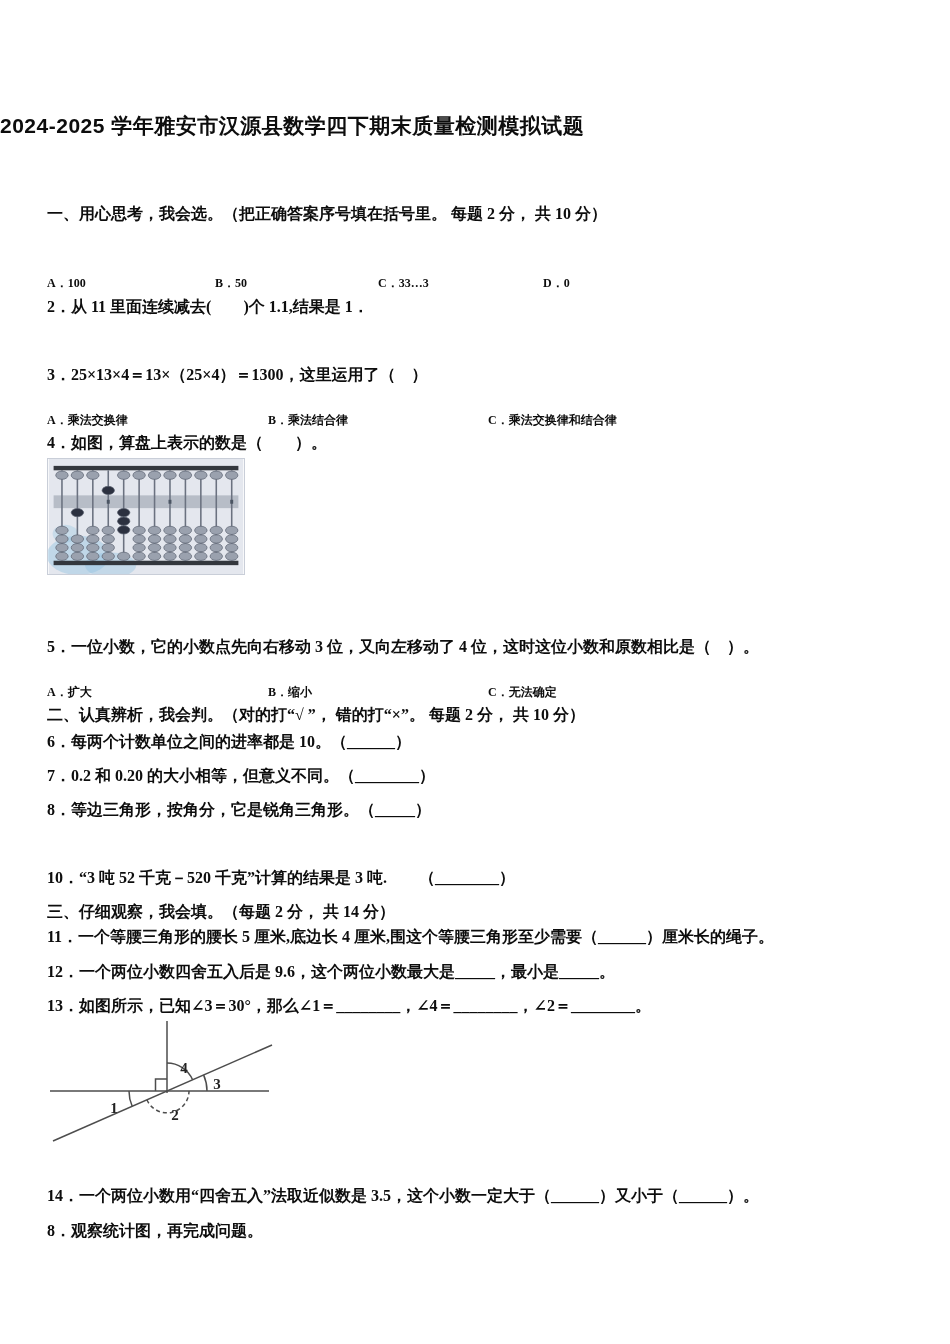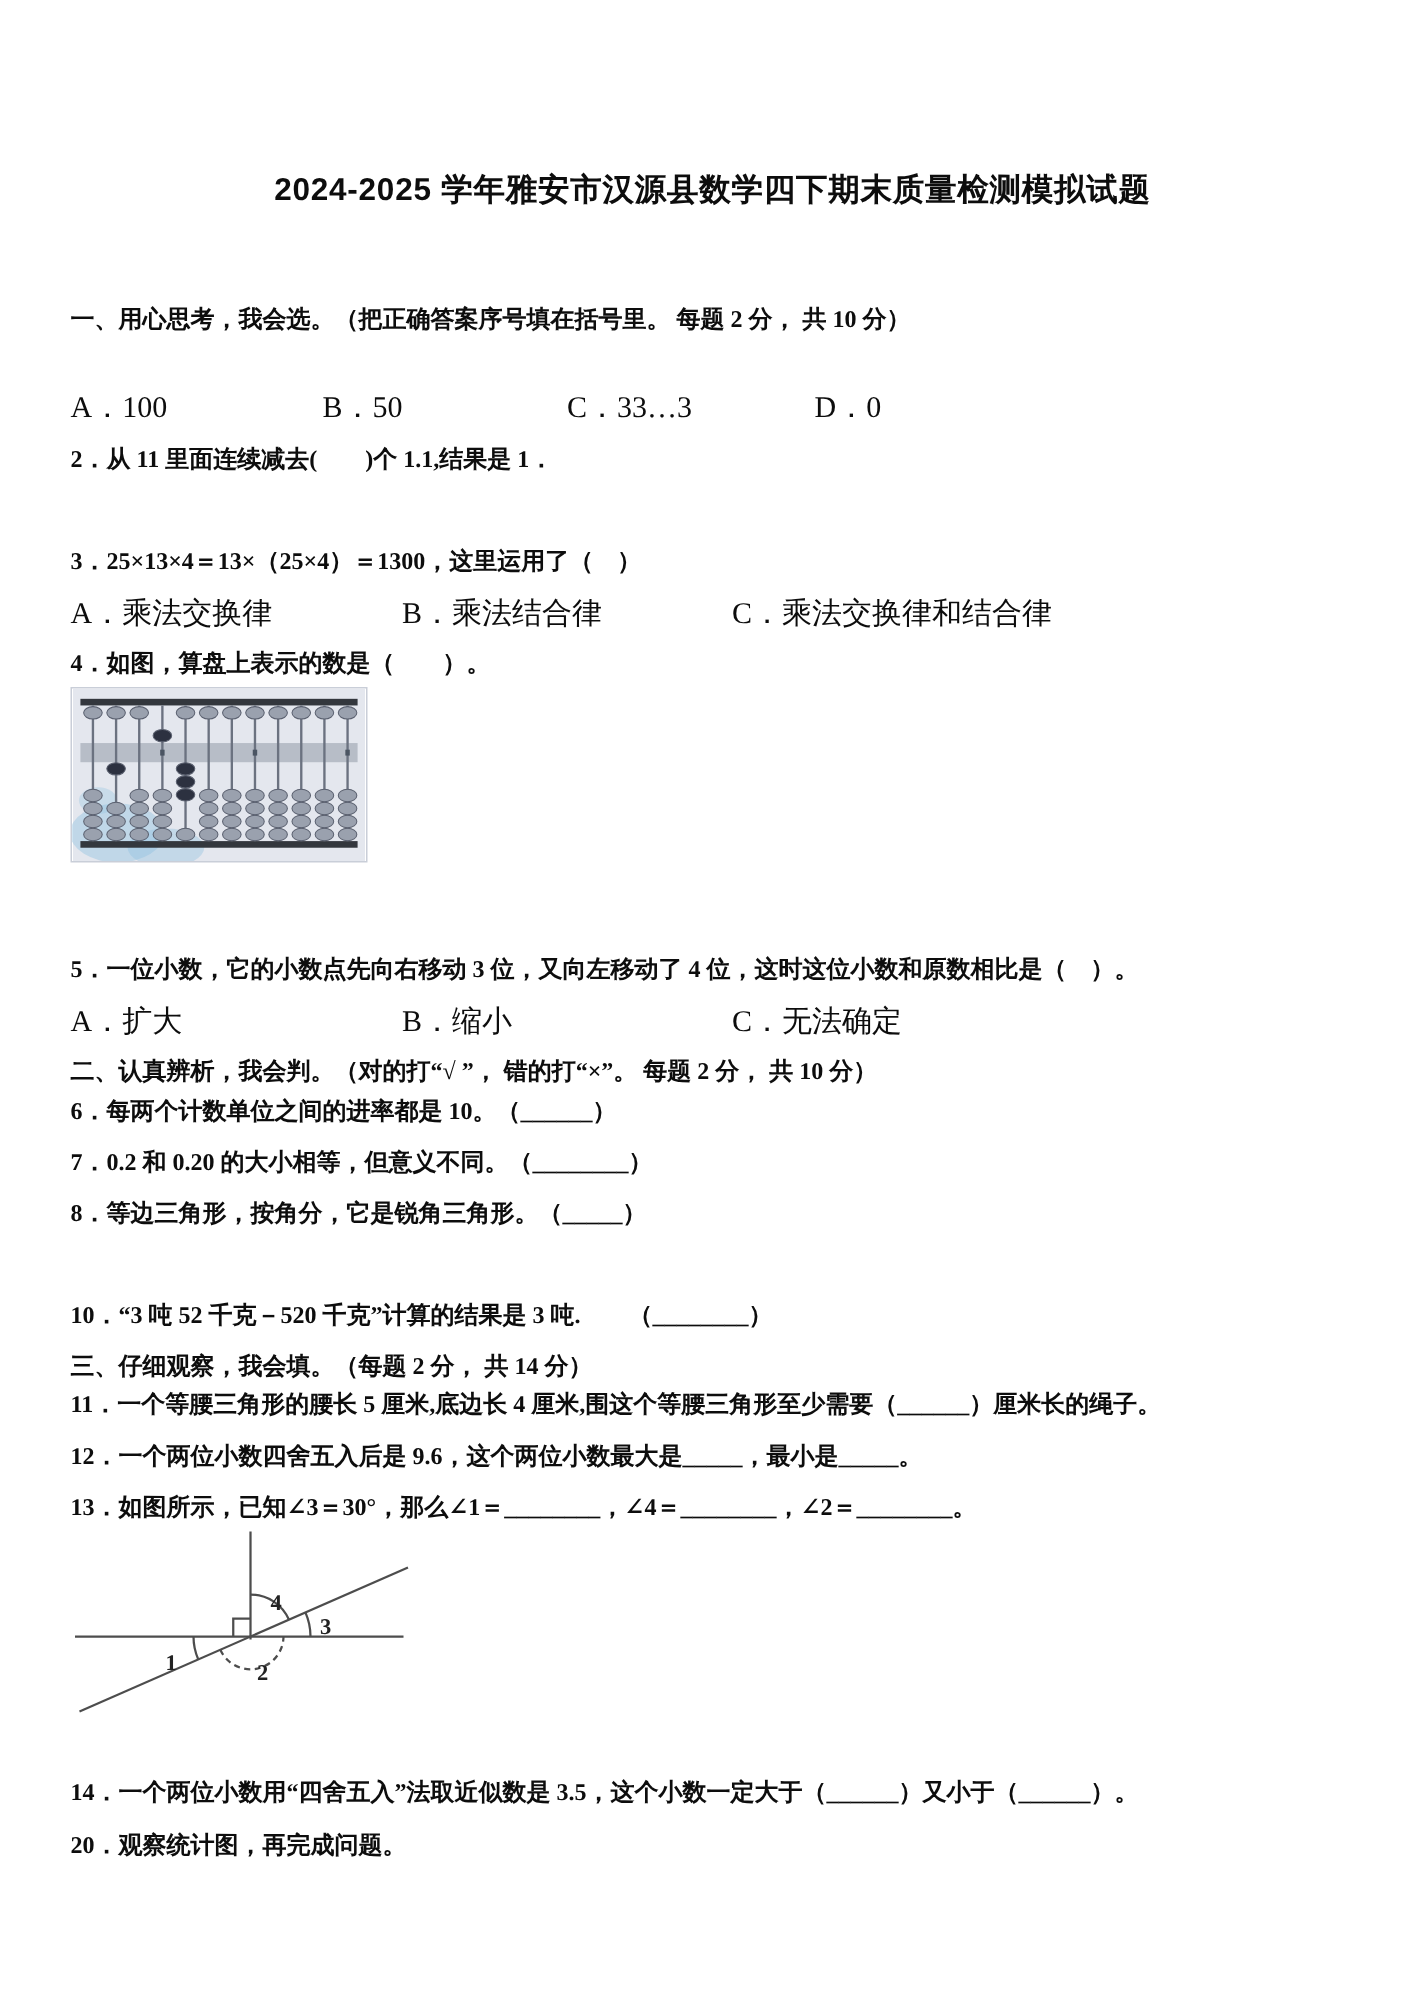--- a/index.html
+++ b/index.html
@@ -6,35 +6,34 @@
   .page{
     position:relative;
     width:950px;height:1344px;
     background:#ffffff;
     font-family:"Liberation Serif","DejaVu Serif",serif;
     color:#0d0d0d;
     overflow:hidden;
   }
   .title{
     position:absolute;top:112px;left:0;width:100%;
-    text-align:center;
     font-family:"Liberation Sans","DejaVu Sans",sans-serif;
     font-weight:700;font-size:21px;letter-spacing:.5px;
     white-space:nowrap;
   }
   .line{
     position:absolute;left:47px;
     font-size:16px;font-weight:600;
     white-space:nowrap;line-height:20px;
   }
   .heading{font-weight:700;}
   .optrow{position:absolute;left:47px;width:860px;height:20px;}
   .optrow span{
-    position:absolute;top:0;white-space:nowrap;
-    font-size:20px;font-weight:400;line-height:20px;
+    position:absolute;top:11px;white-space:nowrap;
+    font-size:12px;font-weight:700;line-height:20px;
   }
   .c4-0{left:0}.c4-1{left:168px}.c4-2{left:331px}.c4-3{left:496px}
   .c3-0{left:0}.c3-1{left:221px}.c3-2{left:441px}
   .abacus-wrap{
     position:absolute;left:47px;top:458px;width:198px;height:117px;
     border:1px solid #c9ced8;box-sizing:border-box;
   }
   .figure-wrap{position:absolute;left:40px;top:1018px;width:300px;height:145px;}
   svg{display:block;}
   .fig-label{
@@ -188,15 +187,15 @@
         <path d="M106.9 81.8 A 22 22 0 0 0 149 73" stroke-dasharray="4 3"></path>
       </g>
       <text class="fig-label" x="74" y="95" text-anchor="middle">1</text>
       <text class="fig-label" x="135" y="102" text-anchor="middle">2</text>
       <text class="fig-label" x="177" y="71" text-anchor="middle">3</text>
       <text class="fig-label" x="144" y="55" text-anchor="middle">4</text>
     </svg>
   </div>
 
   <div class="line" style="top:1186px">14．一个两位小数用“四舍五入”法取近似数是 3.5，这个小数一定大于（______）又小于（______）。</div>
-  <div class="line" style="top:1221px">20．观察统计图，再完成问题。</div>
+  <div class="line" style="top:1221px">8．观察统计图，再完成问题。</div>
 
 </div>
 
 </body></html>

